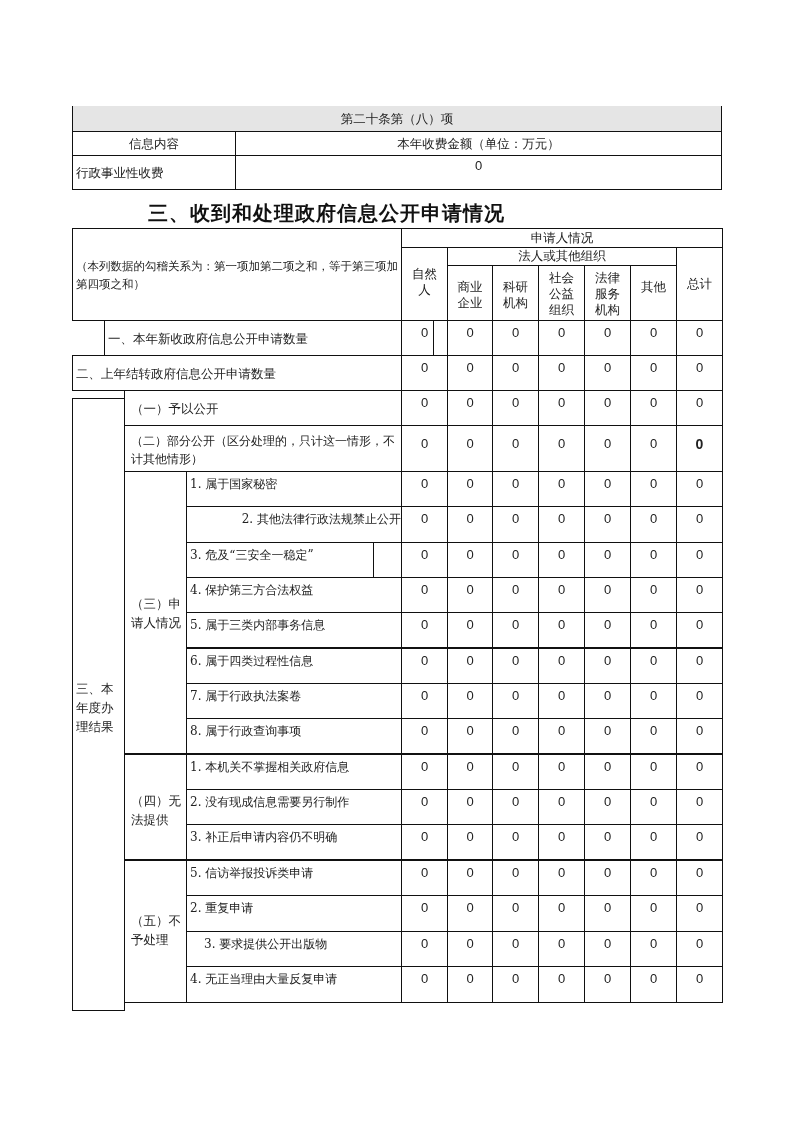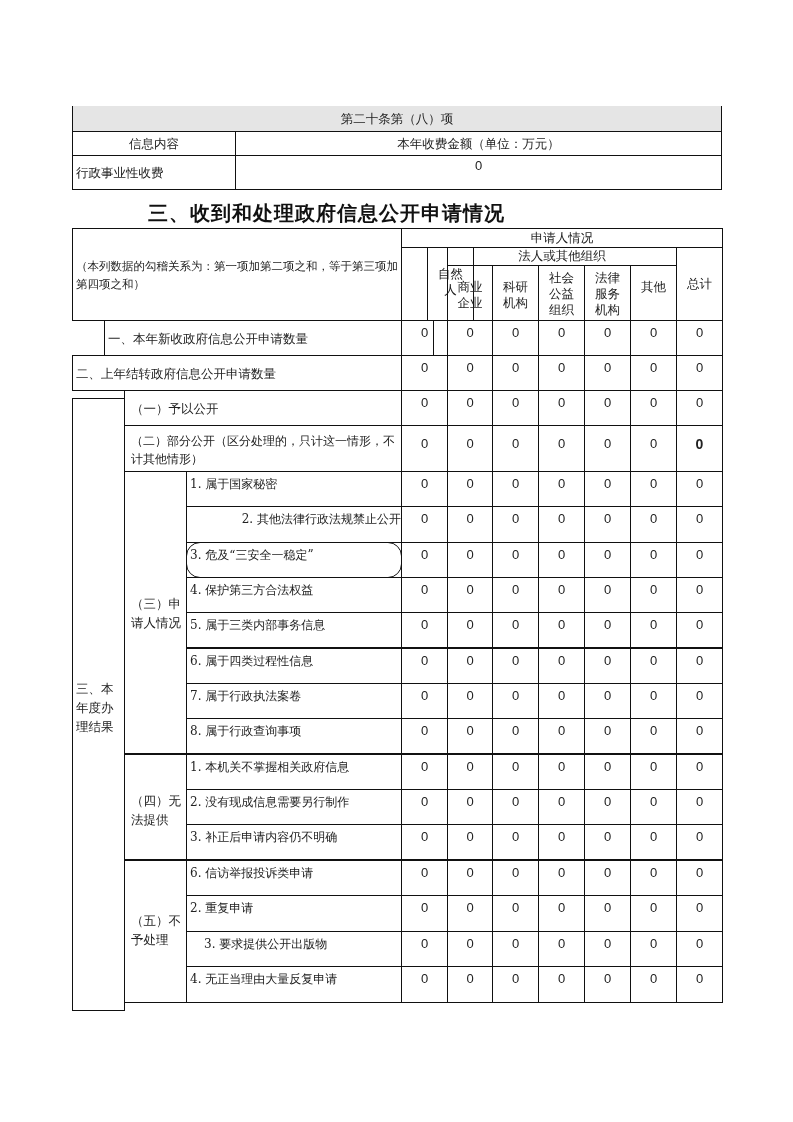--- a/index.html
+++ b/index.html
@@ -17,21 +17,21 @@
 <div class="cell center" style="left:72px;top:131px;width:164px;height:25px;padding-top:4px;">信息内容</div>
 <div class="cell center" style="left:235px;top:131px;width:487px;height:25px;padding-top:4px;">本年收费金额（单位：万元）</div>
 <div class="cell" style="left:72px;top:155px;width:164px;height:35px;padding-top:9px;padding-left:3px;">行政事业性收费</div>
 <div class="cell num" style="left:235px;top:155px;width:487px;height:35px;padding-top:2px;">0</div>
 
 <div id="section-title">三、收到和处理政府信息公开申请情况</div>
 
 <div id="apply">
     <div class="cell " style="left: 72px; top: 228px; width: 330px; height: 93px; padding-top: 28px; padding-left: 3px; font-size: 11.5px; line-height: 18px;">（本列数据的勾稽关系为：第一项加第二项之和，等于第三项加第四项之和）</div>
     <div class="cell center" style="left: 401px; top: 228px; width: 322px; height: 20px; padding-top: 1px;">申请人情况</div>
-    <div class="cell center" style="left: 401px; top: 247px; width: 47px; height: 74px; padding-top: 18px; padding-left: 6px; padding-right: 6px; margin-left: 26px;">自然人</div>
+    <div class="cell center" style="left: 401px; top: 247px; width: 47px; height: 74px; padding-top: 18px; padding-left: 6px; padding-right: 6px;">自然人</div>
     <div class="cell center" style="left: 447px; top: 247px; width: 230px; height: 19px; padding-top: 0px;">法人或其他组织</div>
     <div class="cell center" style="left: 447px; top: 265px; width: 46px; height: 56px; padding-top: 13px; padding-left: 8px; padding-right: 8px;">商业企业</div>
     <div class="cell center" style="left: 492px; top: 265px; width: 47px; height: 56px; padding-top: 13px; padding-left: 8px; padding-right: 8px;">科研机构</div>
     <div class="cell center" style="left: 538px; top: 265px; width: 47px; height: 56px; padding-top: 4px; padding-left: 8px; padding-right: 8px;">社会公益组织</div>
     <div class="cell center" style="left: 584px; top: 265px; width: 47px; height: 56px; padding-top: 4px; padding-left: 8px; padding-right: 8px;">法律服务机构</div>
     <div class="cell center" style="left: 630px; top: 265px; width: 47px; height: 56px; padding-top: 13px; padding-left: 8px; padding-right: 8px;">其他</div>
     <div class="cell center" style="left: 676px; top: 247px; width: 47px; height: 74px; padding-top: 28px;">总计</div>
     <div class="cell " style="left: 72px; top: 320px; width: 330px; height: 36px; padding-top: 10px; padding-left: 3px; margin-left: 32px;">一、本年新收政府信息公开申请数量</div>
     <div class="cell num" style="left: 401px; top: 320px; width: 47px; height: 36px;">0</div>
     <div class="cell num" style="left: 447px; top: 320px; width: 46px; height: 36px;">0</div>
@@ -75,21 +75,21 @@
     <div class="cell num" style="left: 630px; top: 471px; width: 47px; height: 36.3px;">0</div>
     <div class="cell num" style="left: 676px; top: 471px; width: 47px; height: 36.3px;">0</div>
     <div class="cell " style="left: 186px; top: 506.3px; width: 216px; height: 36.3px; padding-top: 4px; padding-left: 3px; font-size: 12px; text-align: right;">2. 其他法律行政法规禁止公开</div>
     <div class="cell num" style="left: 401px; top: 506.3px; width: 47px; height: 36.3px;">0</div>
     <div class="cell num" style="left: 447px; top: 506.3px; width: 46px; height: 36.3px;">0</div>
     <div class="cell num" style="left: 492px; top: 506.3px; width: 47px; height: 36.3px;">0</div>
     <div class="cell num" style="left: 538px; top: 506.3px; width: 47px; height: 36.3px;">0</div>
     <div class="cell num" style="left: 584px; top: 506.3px; width: 47px; height: 36.3px;">0</div>
     <div class="cell num" style="left: 630px; top: 506.3px; width: 47px; height: 36.3px;">0</div>
     <div class="cell num" style="left: 676px; top: 506.3px; width: 47px; height: 36.3px;">0</div>
-    <div class="cell " style="left: 186px; top: 541.6px; width: 216px; height: 36.3px; padding-top: 4px; padding-left: 3px; font-size: 12px; border-radius: 14px;">3. 危及“三安全一稳定”</div>
+    <div class="cell " style="left: 186px; top: 541.6px; width: 188px; height: 36.3px; padding-top: 4px; padding-left: 3px; font-size: 12px;">3. 危及“三安全一稳定”</div>
     <div class="cell num" style="left: 401px; top: 541.6px; width: 47px; height: 36.3px;">0</div>
     <div class="cell num" style="left: 447px; top: 541.6px; width: 46px; height: 36.3px;">0</div>
     <div class="cell num" style="left: 492px; top: 541.6px; width: 47px; height: 36.3px;">0</div>
     <div class="cell num" style="left: 538px; top: 541.6px; width: 47px; height: 36.3px;">0</div>
     <div class="cell num" style="left: 584px; top: 541.6px; width: 47px; height: 36.3px;">0</div>
     <div class="cell num" style="left: 630px; top: 541.6px; width: 47px; height: 36.3px;">0</div>
     <div class="cell num" style="left: 676px; top: 541.6px; width: 47px; height: 36.3px;">0</div>
     <div class="cell " style="left: 186px; top: 576.9px; width: 216px; height: 36.3px; padding-top: 4px; padding-left: 3px; font-size: 12px;">4. 保护第三方合法权益</div>
     <div class="cell num" style="left: 401px; top: 576.9px; width: 47px; height: 36.3px;">0</div>
     <div class="cell num" style="left: 447px; top: 576.9px; width: 46px; height: 36.3px;">0</div>
@@ -149,21 +149,21 @@
     <div class="cell num" style="left: 676px; top: 788.8px; width: 47px; height: 36.3px;">0</div>
     <div class="cell " style="left: 186px; top: 824.1px; width: 216px; height: 36.3px; padding-top: 4px; padding-left: 3px; font-size: 12px;">3. 补正后申请内容仍不明确</div>
     <div class="cell num" style="left: 401px; top: 824.1px; width: 47px; height: 36.3px;">0</div>
     <div class="cell num" style="left: 447px; top: 824.1px; width: 46px; height: 36.3px;">0</div>
     <div class="cell num" style="left: 492px; top: 824.1px; width: 47px; height: 36.3px;">0</div>
     <div class="cell num" style="left: 538px; top: 824.1px; width: 47px; height: 36.3px;">0</div>
     <div class="cell num" style="left: 584px; top: 824.1px; width: 47px; height: 36.3px;">0</div>
     <div class="cell num" style="left: 630px; top: 824.1px; width: 47px; height: 36.3px;">0</div>
     <div class="cell num" style="left: 676px; top: 824.1px; width: 47px; height: 36.3px;">0</div>
     <div class="cell " style="left: 124px; top: 859.5px; width: 63px; height: 143px; padding-top: 50px; padding-left: 6px; padding-right: 4px; line-height: 19px;">（五）不予处理</div>
-    <div class="cell " style="left: 186px; top: 859.5px; width: 216px; height: 36.5px; padding-top: 4px; padding-left: 3px; font-size: 12px;">6. 信访举报投诉类申请</div>
+    <div class="cell " style="left: 186px; top: 859.5px; width: 216px; height: 36.5px; padding-top: 4px; padding-left: 3px; font-size: 12px;">5. 信访举报投诉类申请</div>
     <div class="cell num" style="left: 401px; top: 859.5px; width: 47px; height: 36.5px;">0</div>
     <div class="cell num" style="left: 447px; top: 859.5px; width: 46px; height: 36.5px;">0</div>
     <div class="cell num" style="left: 492px; top: 859.5px; width: 47px; height: 36.5px;">0</div>
     <div class="cell num" style="left: 538px; top: 859.5px; width: 47px; height: 36.5px;">0</div>
     <div class="cell num" style="left: 584px; top: 859.5px; width: 47px; height: 36.5px;">0</div>
     <div class="cell num" style="left: 630px; top: 859.5px; width: 47px; height: 36.5px;">0</div>
     <div class="cell num" style="left: 676px; top: 859.5px; width: 47px; height: 36.5px;">0</div>
     <div class="cell " style="left: 186px; top: 895px; width: 216px; height: 36.5px; padding-top: 4px; padding-left: 3px; font-size: 12px;">2. 重复申请</div>
     <div class="cell num" style="left: 401px; top: 895px; width: 47px; height: 36.5px;">0</div>
     <div class="cell num" style="left: 447px; top: 895px; width: 46px; height: 36.5px;">0</div>

